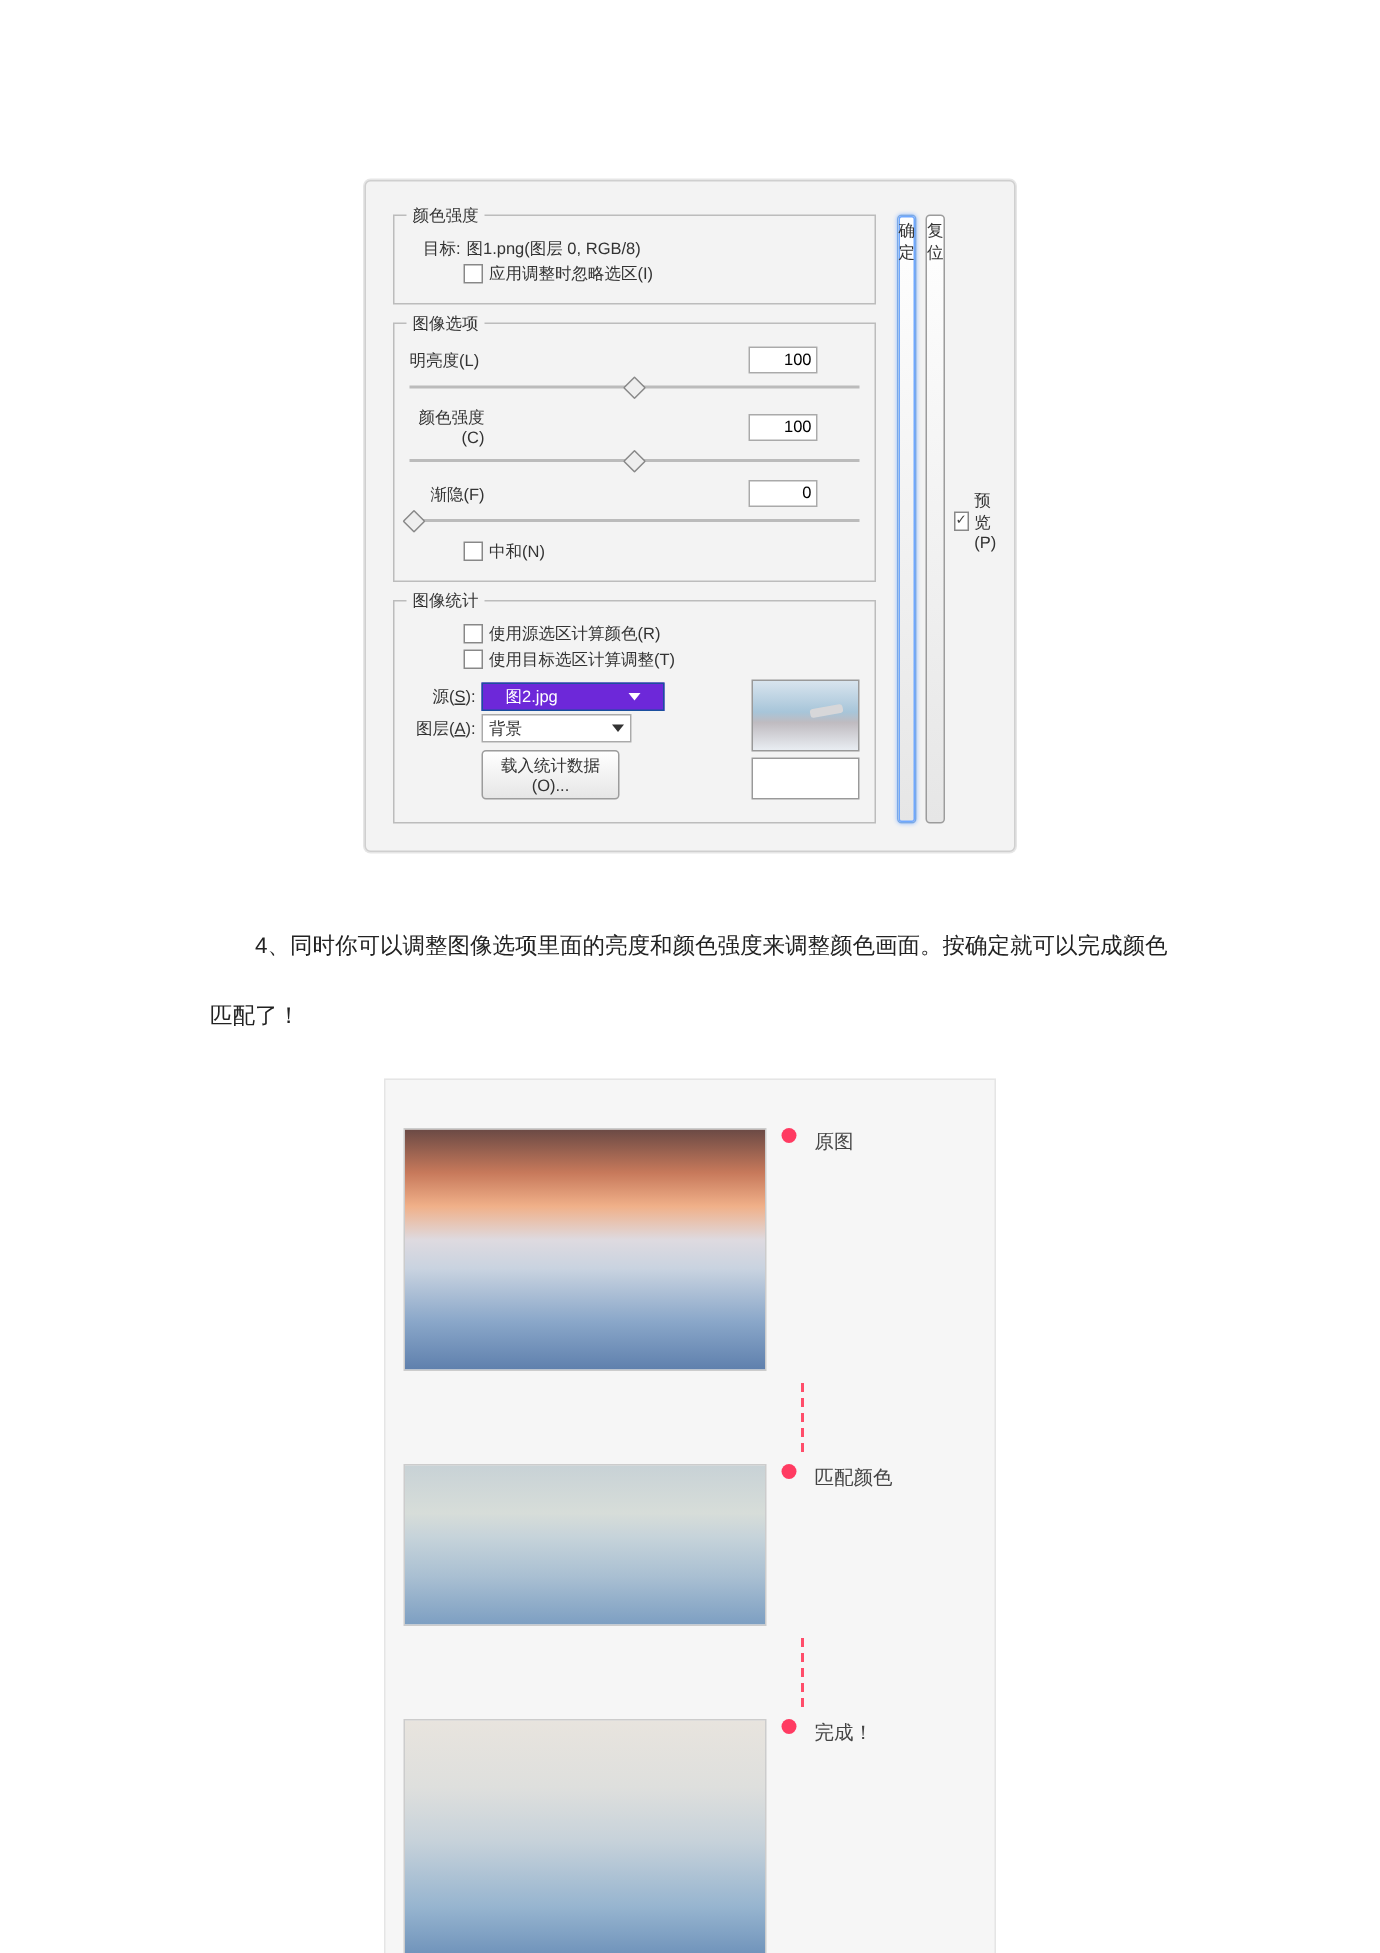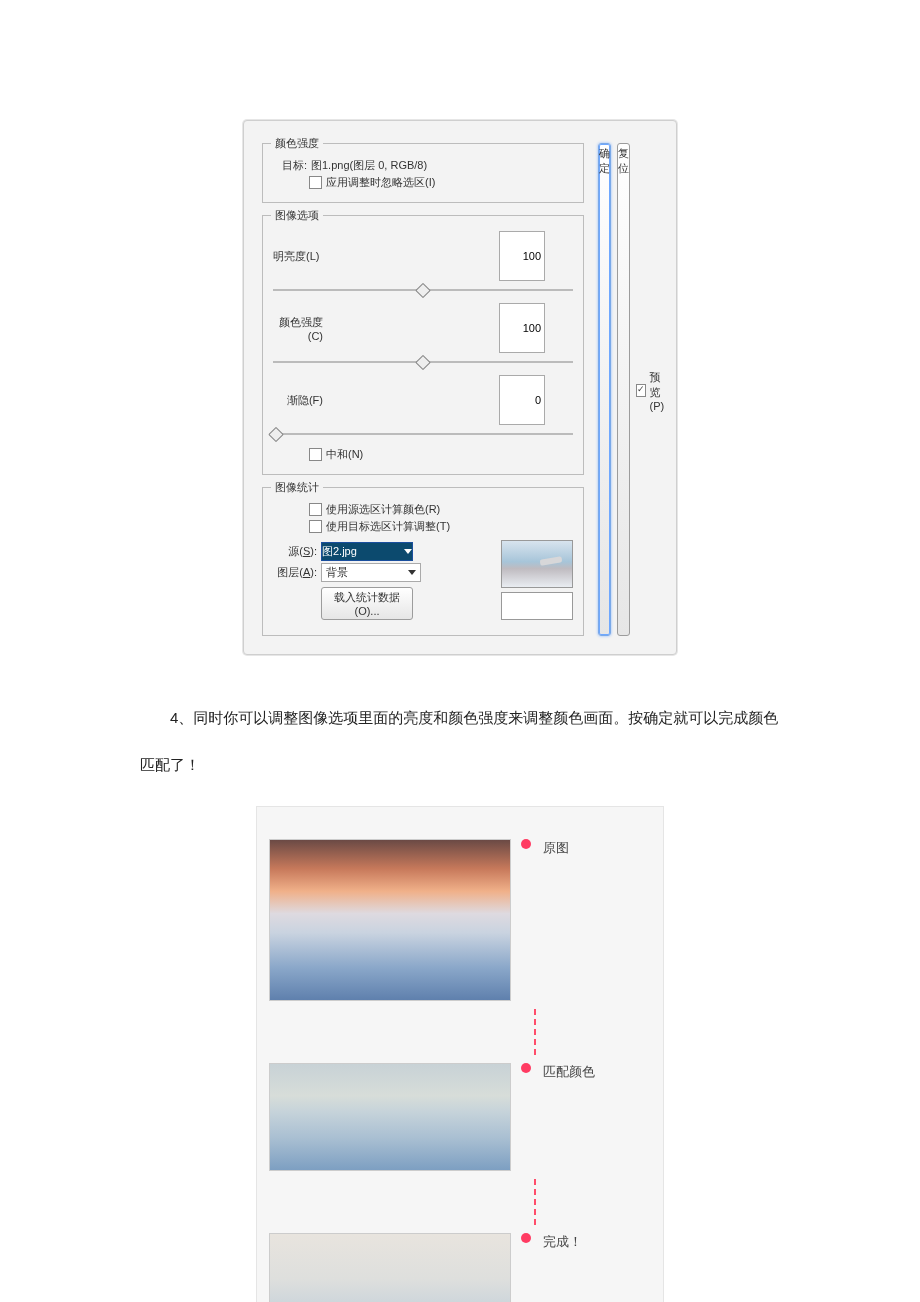--- a/index.html
+++ b/index.html
@@ -12,22 +12,22 @@
   .grp{border:1px solid #bcbcbc;position:relative;padding:12px 10px 10px;margin-bottom:12px}
   .grp-title{position:absolute;top:-8px;left:8px;background:#f3f3f3;padding:0 4px;color:#333}
   .row{display:flex;align-items:center;margin:2px 0}
   .check{width:11px;height:11px;border:1px solid #888;background:#fff;margin-right:4px;display:inline-block;vertical-align:middle}
   .check.on::after{content:"✓";display:block;font-size:9px;line-height:9px;color:#444;text-align:center}
   .slider-row{margin:3px 0 8px}
   .slider{position:relative;height:10px;margin-top:4px}
   .track{position:absolute;left:0;right:0;top:4px;height:2px;background:#bbb}
   .thumb{position:absolute;top:0;width:9px;height:9px;background:#eee;border:1px solid #888;border-radius:1px;transform:translateX(-50%) rotate(45deg)}
   .val-box{width:38px;margin-left:auto;margin-right:36px}
-  .val-box input{width:100%;font-size:11px;text-align:right;padding:18px 3px;border:1px solid #aaa;background:#fff}
-  .sel{display:flex;align-items:center;background:#0c4a6e;color:#fff;border:1px solid #1a4f9e;height:17px;padding:0 0;width:90px}
+  .val-box input{width:100%;font-size:11px;text-align:right;padding:2px 3px;border:1px solid #aaa;background:#fff}
+  .sel{display:flex;align-items:center;background:#6d28d9;color:#fff;border:1px solid #1a4f9e;height:17px;padding:0 15px;width:90px}
   .sel .tri, .sel2 .tri{margin-left:auto;width:0;height:0;border-left:4px solid transparent;border-right:4px solid transparent;border-top:5px solid #333}
   .sel .tri{border-top-color:#fff}
   .sel2{display:flex;align-items:center;background:#fff;border:1px solid #aaa;height:17px;padding:0 4px;width:90px}
   .btn{background:linear-gradient(#fff,#e6e6e6);border:1px solid #9c9c9c;border-radius:3px;font-size:11px;padding:2px 0;text-align:center;cursor:pointer}
   .btn.primary{box-shadow:0 0 0 1px #6fa8ff inset,0 0 3px #8fbaff;border-color:#7aa9e8}
   .btn-wide{width:90px;margin:3px 0}
   .thumb-img{width:70px;height:46px;border:1px solid #999;background:linear-gradient(180deg,#d8e4ee 0%,#a7c5d9 45%,#bfbbc0 60%,#e9edf2 100%);position:relative;margin-left:8px}
   .thumb-img::after{content:"";position:absolute;left:54%;top:38%;width:22px;height:6px;background:#d7d7d9;border-radius:2px;transform:rotate(-10deg)}
   .thumb-img2{width:70px;height:26px;border:1px solid #999;background:#fff;margin-left:8px;margin-top:4px}
   .ktag{text-decoration:underline}

